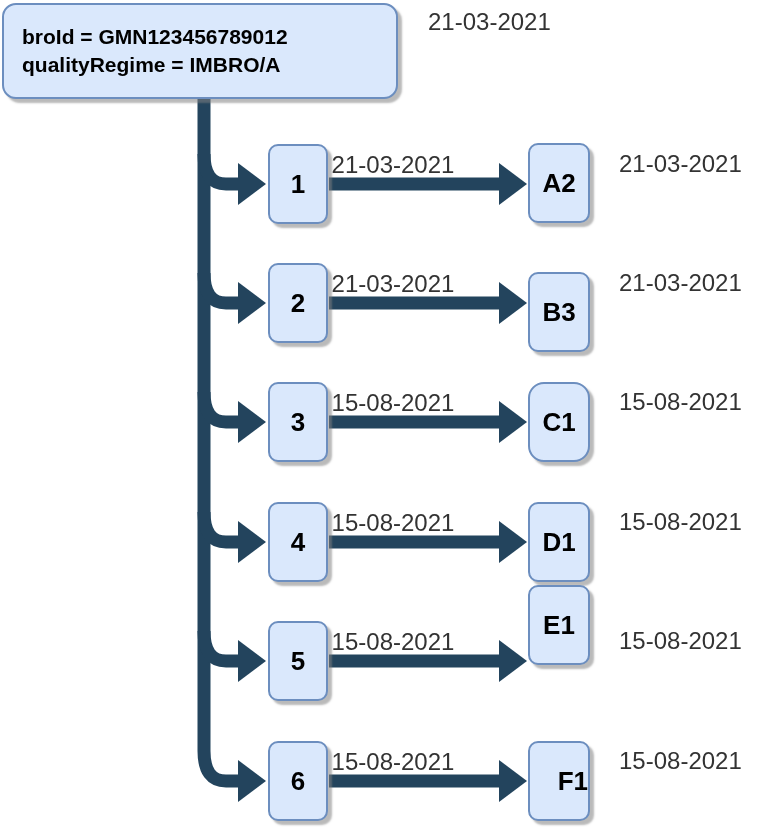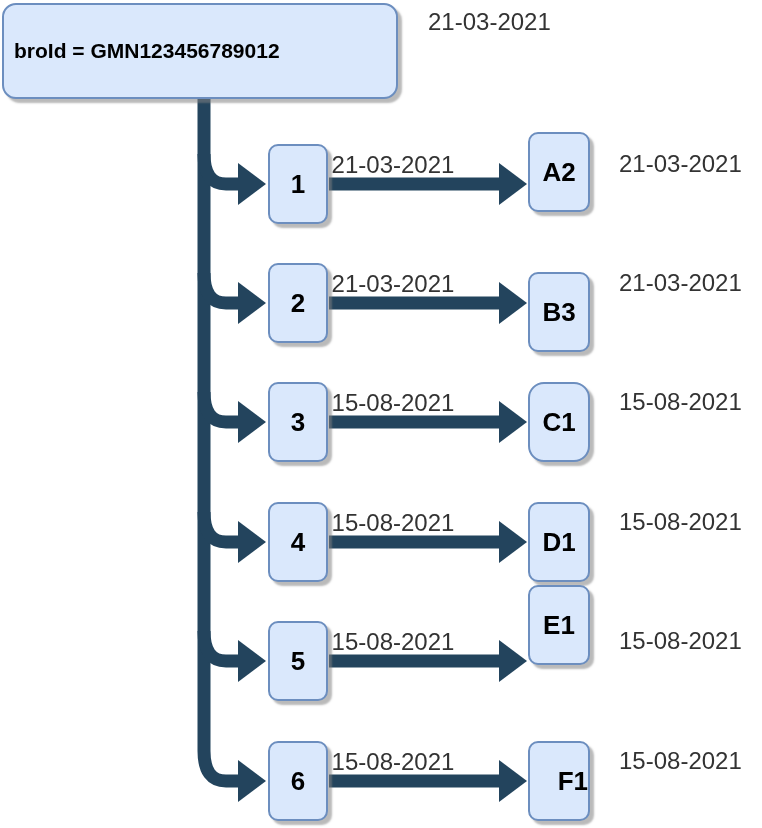--- a/index.html
+++ b/index.html
@@ -19,21 +19,21 @@
     border-radius:10px;
     box-shadow:4px 4px 2px rgba(130,130,130,0.55);
     display:flex;align-items:center;justify-content:center;
     color:var(--label-text,#000);
     font-weight:bold;
   }
   .root-node{
     left:2px;top:3px;width:396px;height:96px;
     border-radius:14px;
     flex-direction:column;align-items:flex-start;justify-content:center;
-    padding-left:10px;
+    padding-left:18px;
     font-size:21px;line-height:28px;
   }
   .tube-node{left:268px;width:60px;height:80px;font-size:26px;}
   .event-node{left:528px;width:62px;height:80px;font-size:26px;}
   .date{
     position:absolute;
     color:var(--date-text,#333);
     font-size:24px;line-height:21px;
     white-space:nowrap;
   }
@@ -68,31 +68,32 @@
       <polygon points="238,640 266,661 238,682" fill="#23445d"></polygon>
       <path d="M 329 661 H 500" fill="none" stroke="#23445d" stroke-width="13"></path>
       <polygon points="499,640 527,661 499,682" fill="#23445d"></polygon>
       <polygon points="238,760 266,781 238,802" fill="#23445d"></polygon>
       <path d="M 329 781 H 500" fill="none" stroke="#23445d" stroke-width="13"></path>
       <polygon points="499,760 527,781 499,802" fill="#23445d"></polygon>
     </svg>
 
   <div class="node root-node">
     <span>broId = GMN123456789012</span>
+    <span>qualityRegime = IMBRO/A</span>
   </div>
 
   <div class="date top-date">21-03-2021</div>
 
   <div id="rows">
     <div>
       <div class="node tube-node" style="top: 144px;">
         <span>1</span>
       </div>
       <div class="date edge-date" style="top: 154px;">21-03-2021</div>
-      <div class="node event-node" style="top: 132px;">
+      <div class="node event-node" style="top: 143px;">
         <span>A2</span>
       </div>
       <div class="date right-date" style="top: 153px;">21-03-2021</div>
     </div>
 
     <div>
       <div class="node tube-node" style="top: 263px;">
         <span>2</span>
       </div>
       <div class="date edge-date" style="top: 273px;">21-03-2021</div>

